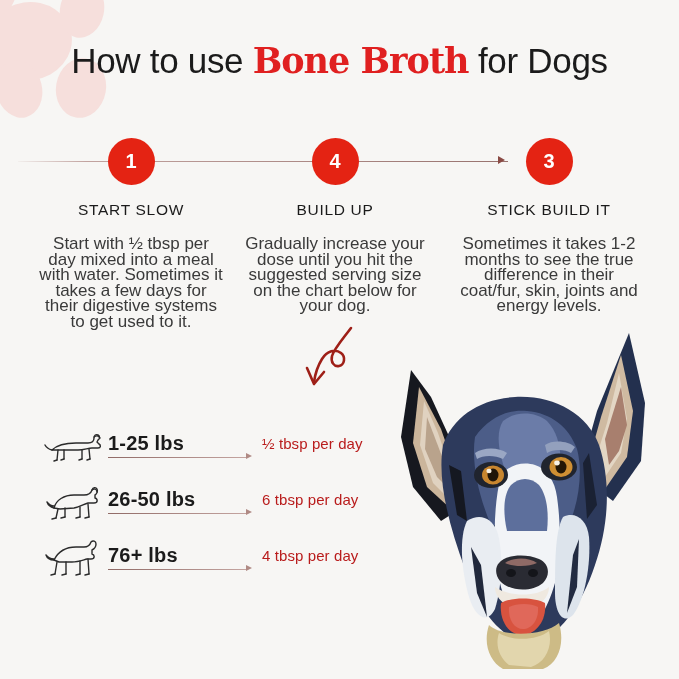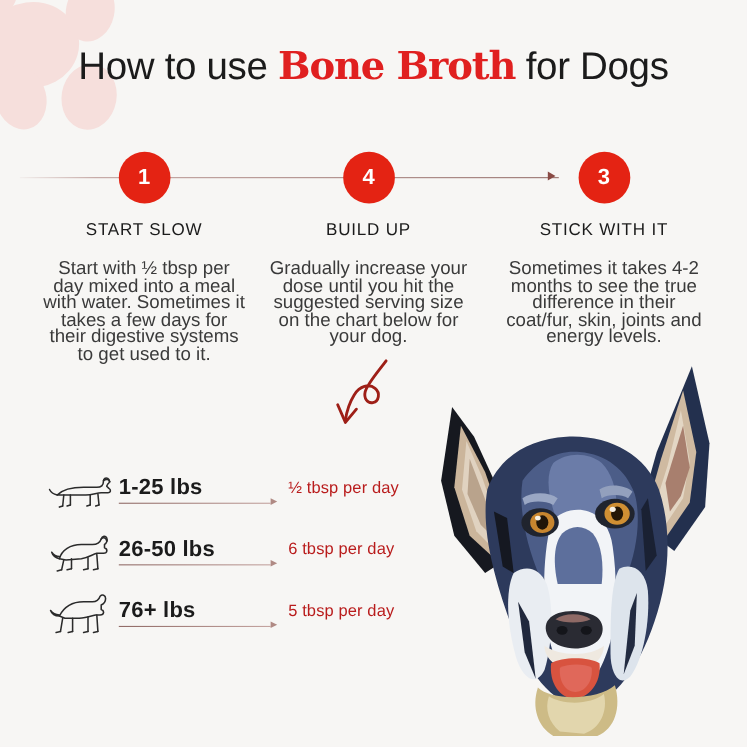--- a/index.html
+++ b/index.html
@@ -161,22 +161,22 @@
   </div>
 
   <div class="step step-2">
     <div class="circle">4</div>
     <div class="step-label">BUILD UP</div>
     <div class="step-body">Gradually increase your dose until you hit the suggested serving size on the chart below for your dog.</div>
   </div>
 
   <div class="step step-3">
     <div class="circle">3</div>
-    <div class="step-label">STICK WITH IT</div>
-    <div class="step-body">Sometimes it takes 4-2 months to see the true difference in their coat/fur, skin, joints and energy levels.</div>
+    <div class="step-label">STICK BUILD IT</div>
+    <div class="step-body">Sometimes it takes 1-2 months to see the true difference in their coat/fur, skin, joints and energy levels.</div>
   </div>
 
   <svg class="doodle" width="70" height="72" viewBox="0 0 70 72">
     <path d="M53 6 C44 18, 36 27, 34 34 C32.5 40, 36 45, 41 44 C46.5 43, 48 35, 43 31
              C37.5 26.5, 29 29, 24 37 C19 45, 17 53, 16 60" fill="none" stroke="#9e1f17" stroke-width="2.6" stroke-linecap="round"></path>
     <path d="M16 62 L9 46 M16 62 L26 50" fill="none" stroke="#9e1f17" stroke-width="2.6" stroke-linecap="round"></path>
   </svg>
 
   <div class="chart">
 
@@ -224,21 +224,21 @@
                    C49 0, 52 1, 52 4 C52 7, 50 9, 48 10 L48 14
                    C51 15, 51 19, 47 19 L43 19 C39 20, 34 22, 28 22 L15 22 Z"></path>
           <path d="M13 22 L11 34 M22 22 L22 34 M36 21 L36 34 M44 19 L45 34"></path>
           <path d="M11 34 L7 35 M22 34 L18 35 M36 34 L32 35 M45 34 L41 35"></path>
           <path d="M10 20 C6 20, 3 18, 2 15 C4 18, 7 19, 10 19"></path>
         </g>
       </svg>
       <div class="weight">76+ lbs</div>
       <div class="row-line"></div>
       <div class="row-arrow"></div>
-      <div class="dose">5 tbsp per day</div>
+      <div class="dose">4 tbsp per day</div>
     </div>
 
   </div>
 
   <svg class="dog-portrait" viewBox="0 0 296 345">
 
     <path d="M28 45 L18 112 L30 162 L58 196 L86 178 L70 120 L48 72 Z" fill="#16181f"></path>
     <path d="M36 62 L30 118 L44 162 L68 184 L74 150 L58 104 Z" fill="#cbb59b"></path>
     <path d="M41 76 L37 120 L50 158 L66 174 L68 146 L55 108 Z" fill="#e0d2c0"></path>
     <path d="M44 92 L42 124 L54 152 L62 160 L60 134 Z" fill="#b9a38c"></path>

